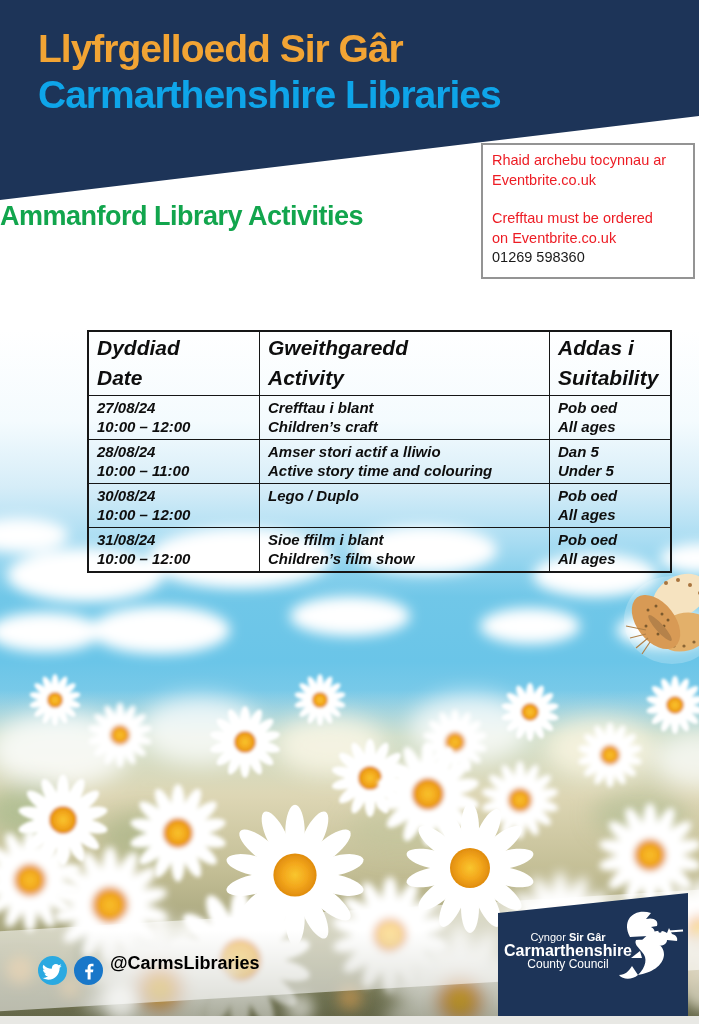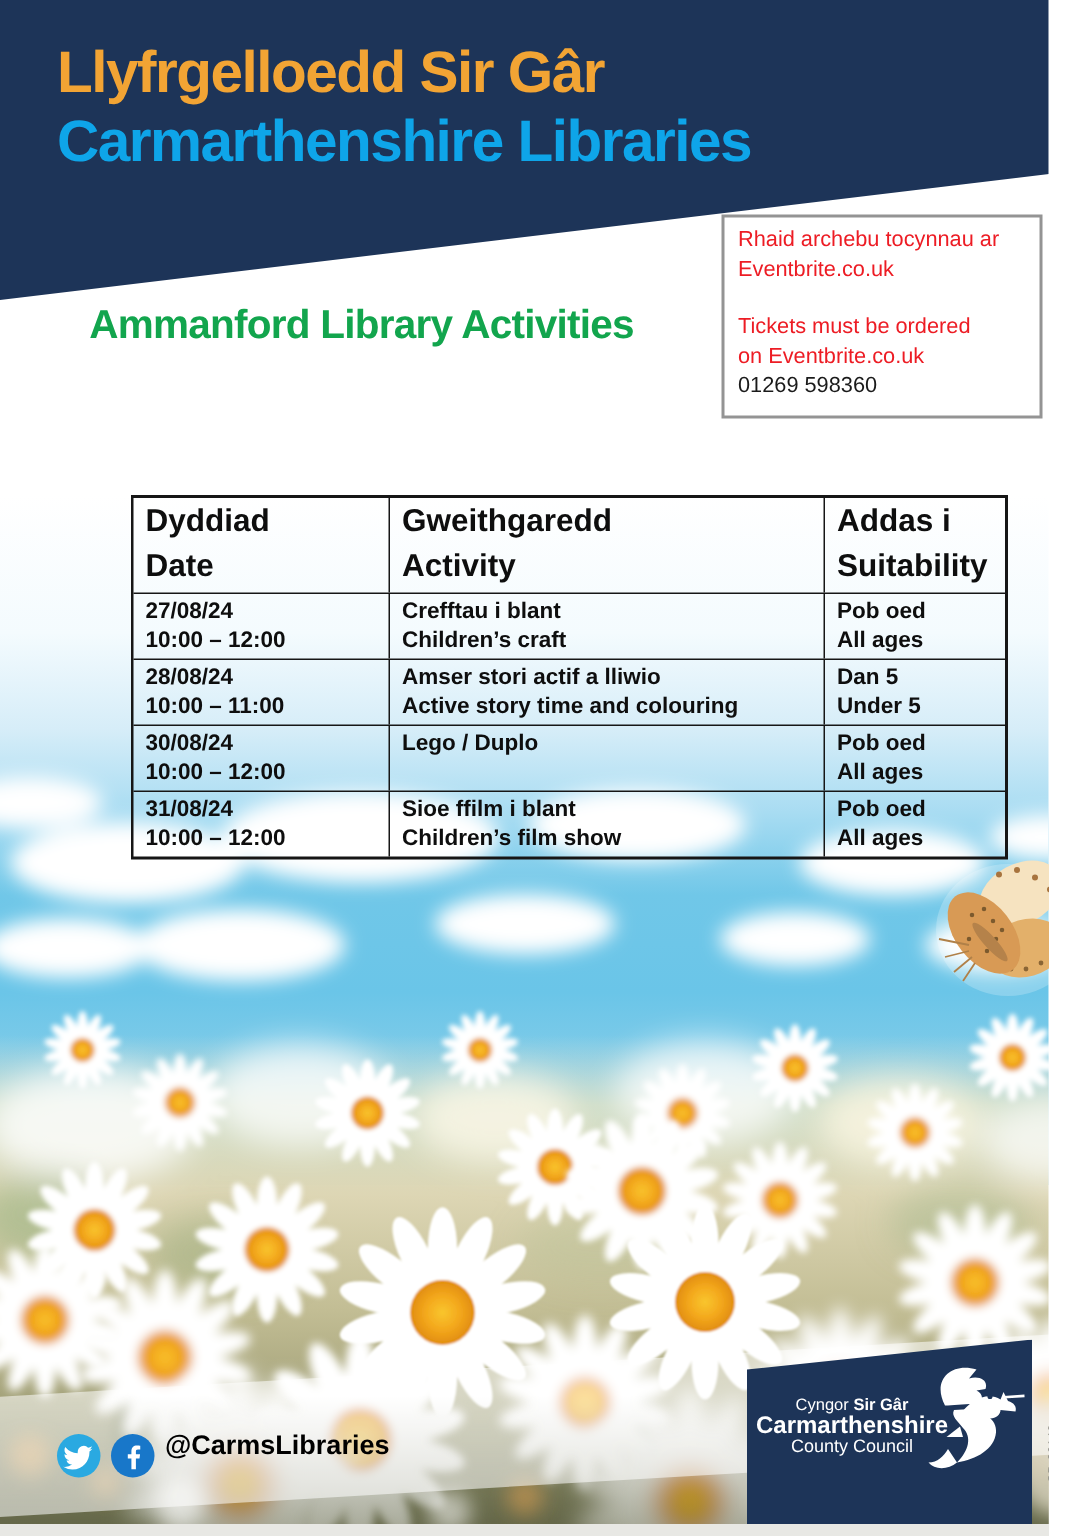--- a/index.html
+++ b/index.html
@@ -17,40 +17,40 @@
   }
   .hdr-l1 { position:absolute; left:38px; top:27px; font-size:39px; font-weight:bold;
             color:#f2a434; letter-spacing:-1px; white-space:nowrap; }
   .hdr-l2 { position:absolute; left:38px; top:73px; font-size:39px; font-weight:bold;
             color:#0ea5e9; letter-spacing:-1px; white-space:nowrap; }
 
   
   .subblock { position:absolute; left:0; top:201px; width:482px; }
   .sub1 { padding-left:8px; font-size:27px; font-weight:bold; color:#e87f2e;
           letter-spacing:-0.5px; white-space:nowrap; }
-  .sub2 { text-align:center; font-size:27px; font-weight:bold; color:#12a54d;
+  .sub2 { font-size:27px; font-weight:bold; color:#12a54d;
           letter-spacing:-0.5px; margin-top:0px; white-space:nowrap; }
 
   
   .ticketbox {
     position:absolute; left:481px; top:143px; width:214px; height:136px;
     background:#ffffff; border:2px solid #949494; padding:6px 4px 0 9px;
     font-size:14.5px; font-weight:normal; line-height:19.5px; color:#ed1c24;
   }
   .ticketbox .phone { color:#1a1a1a; }
   .tspacer { height:19px; }
 
   
   .acttable {
     position:absolute; left:87px; top:330px; width:585px;
     border:2px solid #161616; color:#0e0e0e; background:transparent;
   }
   .trow { display:flex; }
   .trow + .trow { border-top:1px solid #161616; }
-  .cell { padding:2px 6px 0 8px; }
+  .cell { padding:2px 6px 0 8px;font-style:italic; }
   .c1 { width:170px; } .c2 { width:290px; } .c3 { flex:1; }
   .cell + .cell { border-left:1px solid #161616; }
   .thead { height:63px; }
   .thead .cell { font-size:21px; font-weight:bold; line-height:30px; padding-top:1px; }
   .tbody { height:44px; }
   .tbody .cell { font-size:15px; font-weight:bold; line-height:18.5px; padding-top:3px; }
 
   
   .photo { position:absolute; left:0; top:330px; width:724px; height:694px; }
 
@@ -292,21 +292,21 @@
   </div>
 
   <div class="subblock">
     <div class="sub2">Ammanford Library Activities</div>
   </div>
 
   <div class="ticketbox">
     <div>Rhaid archebu tocynnau ar</div>
     <div>Eventbrite.co.uk</div>
     <div class="tspacer"></div>
-    <div>Tickets must be ordered</div>
+    <div>Crefftau must be ordered</div>
     <div>on Eventbrite.co.uk</div>
     <div class="phone">01269 598360</div>
   </div>
 
   <div class="acttable">
     <div class="trow thead">
       <div class="cell c1">
         <div>Dyddiad</div>
           <div>Date</div>
       </div>

